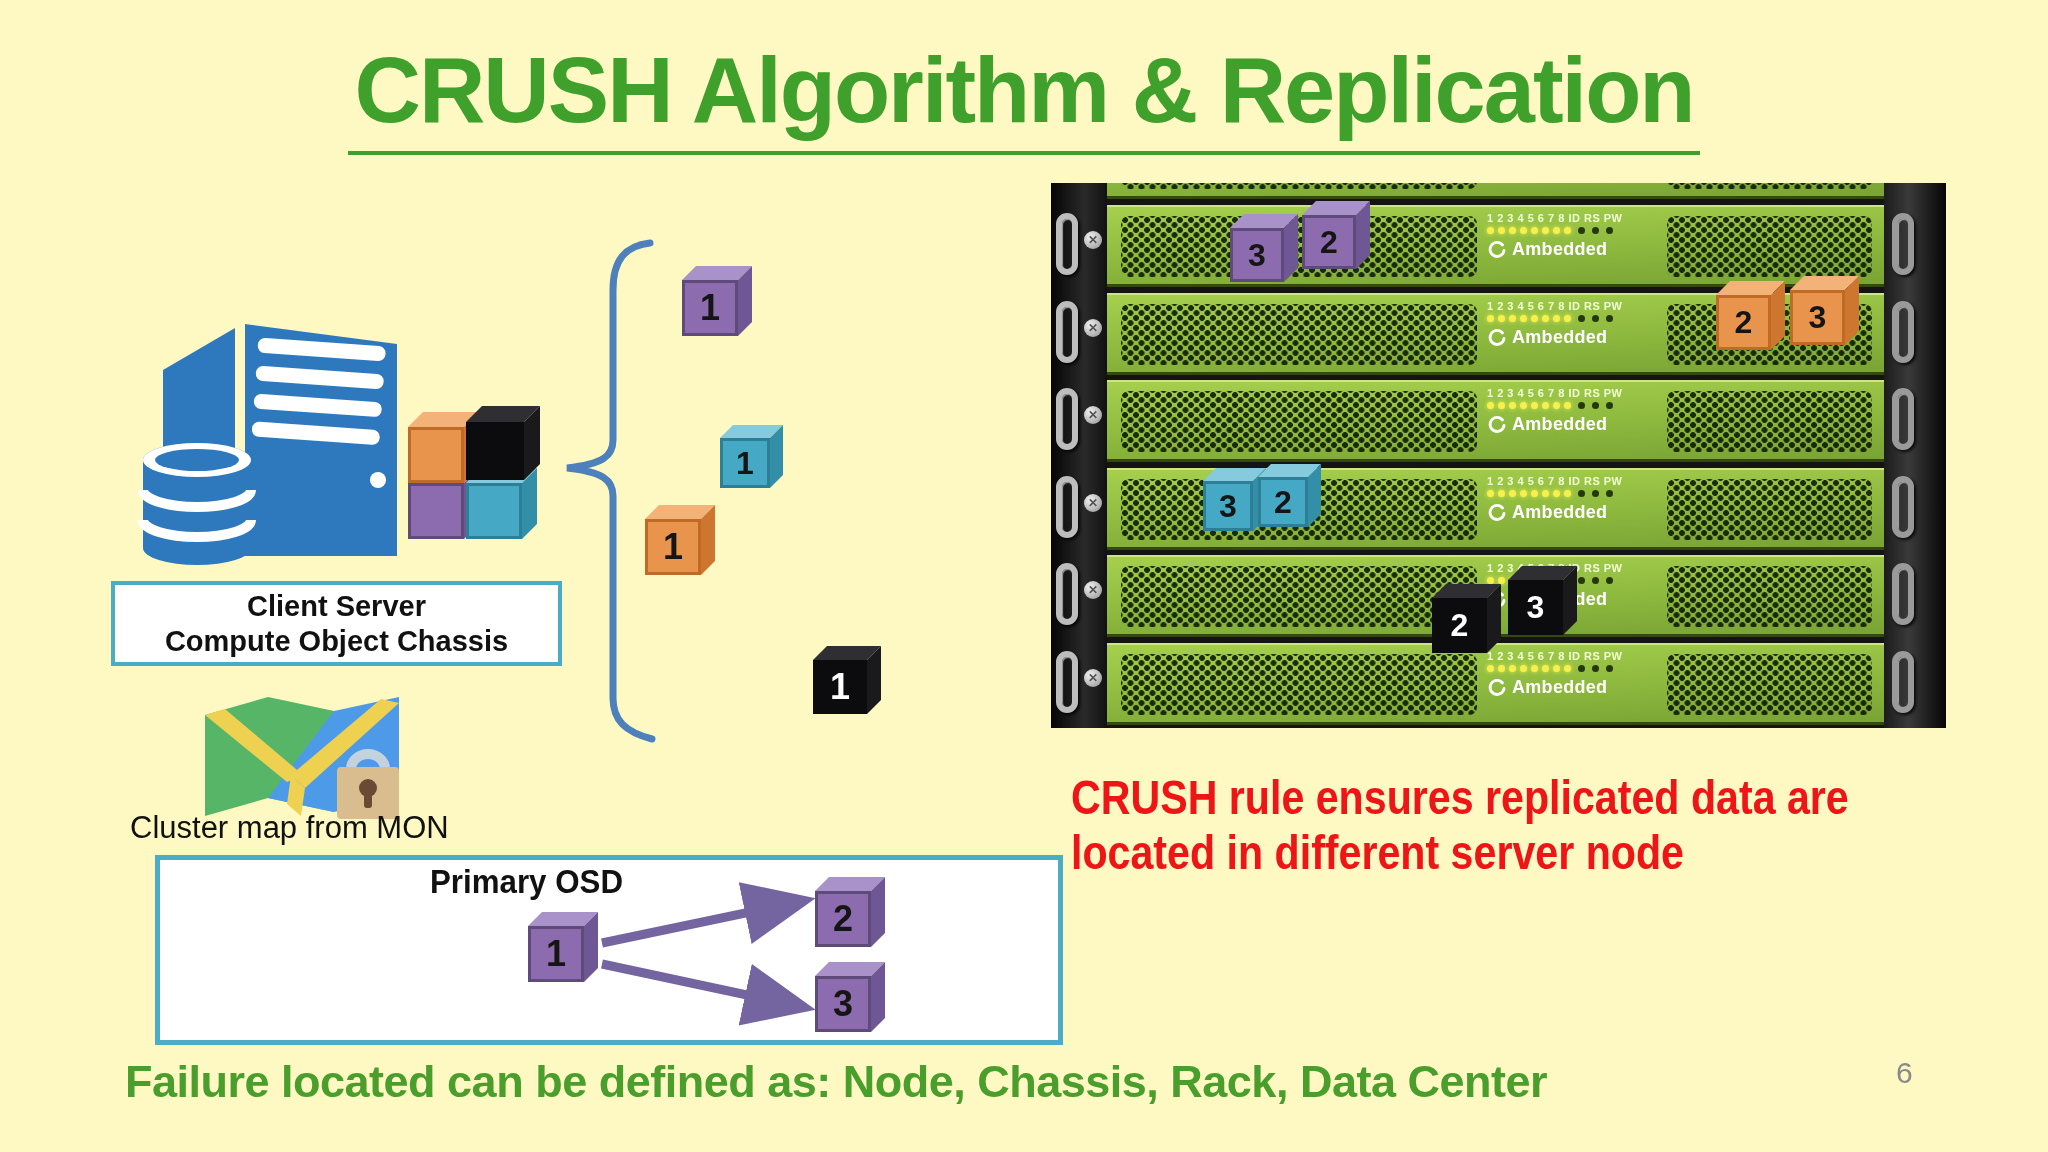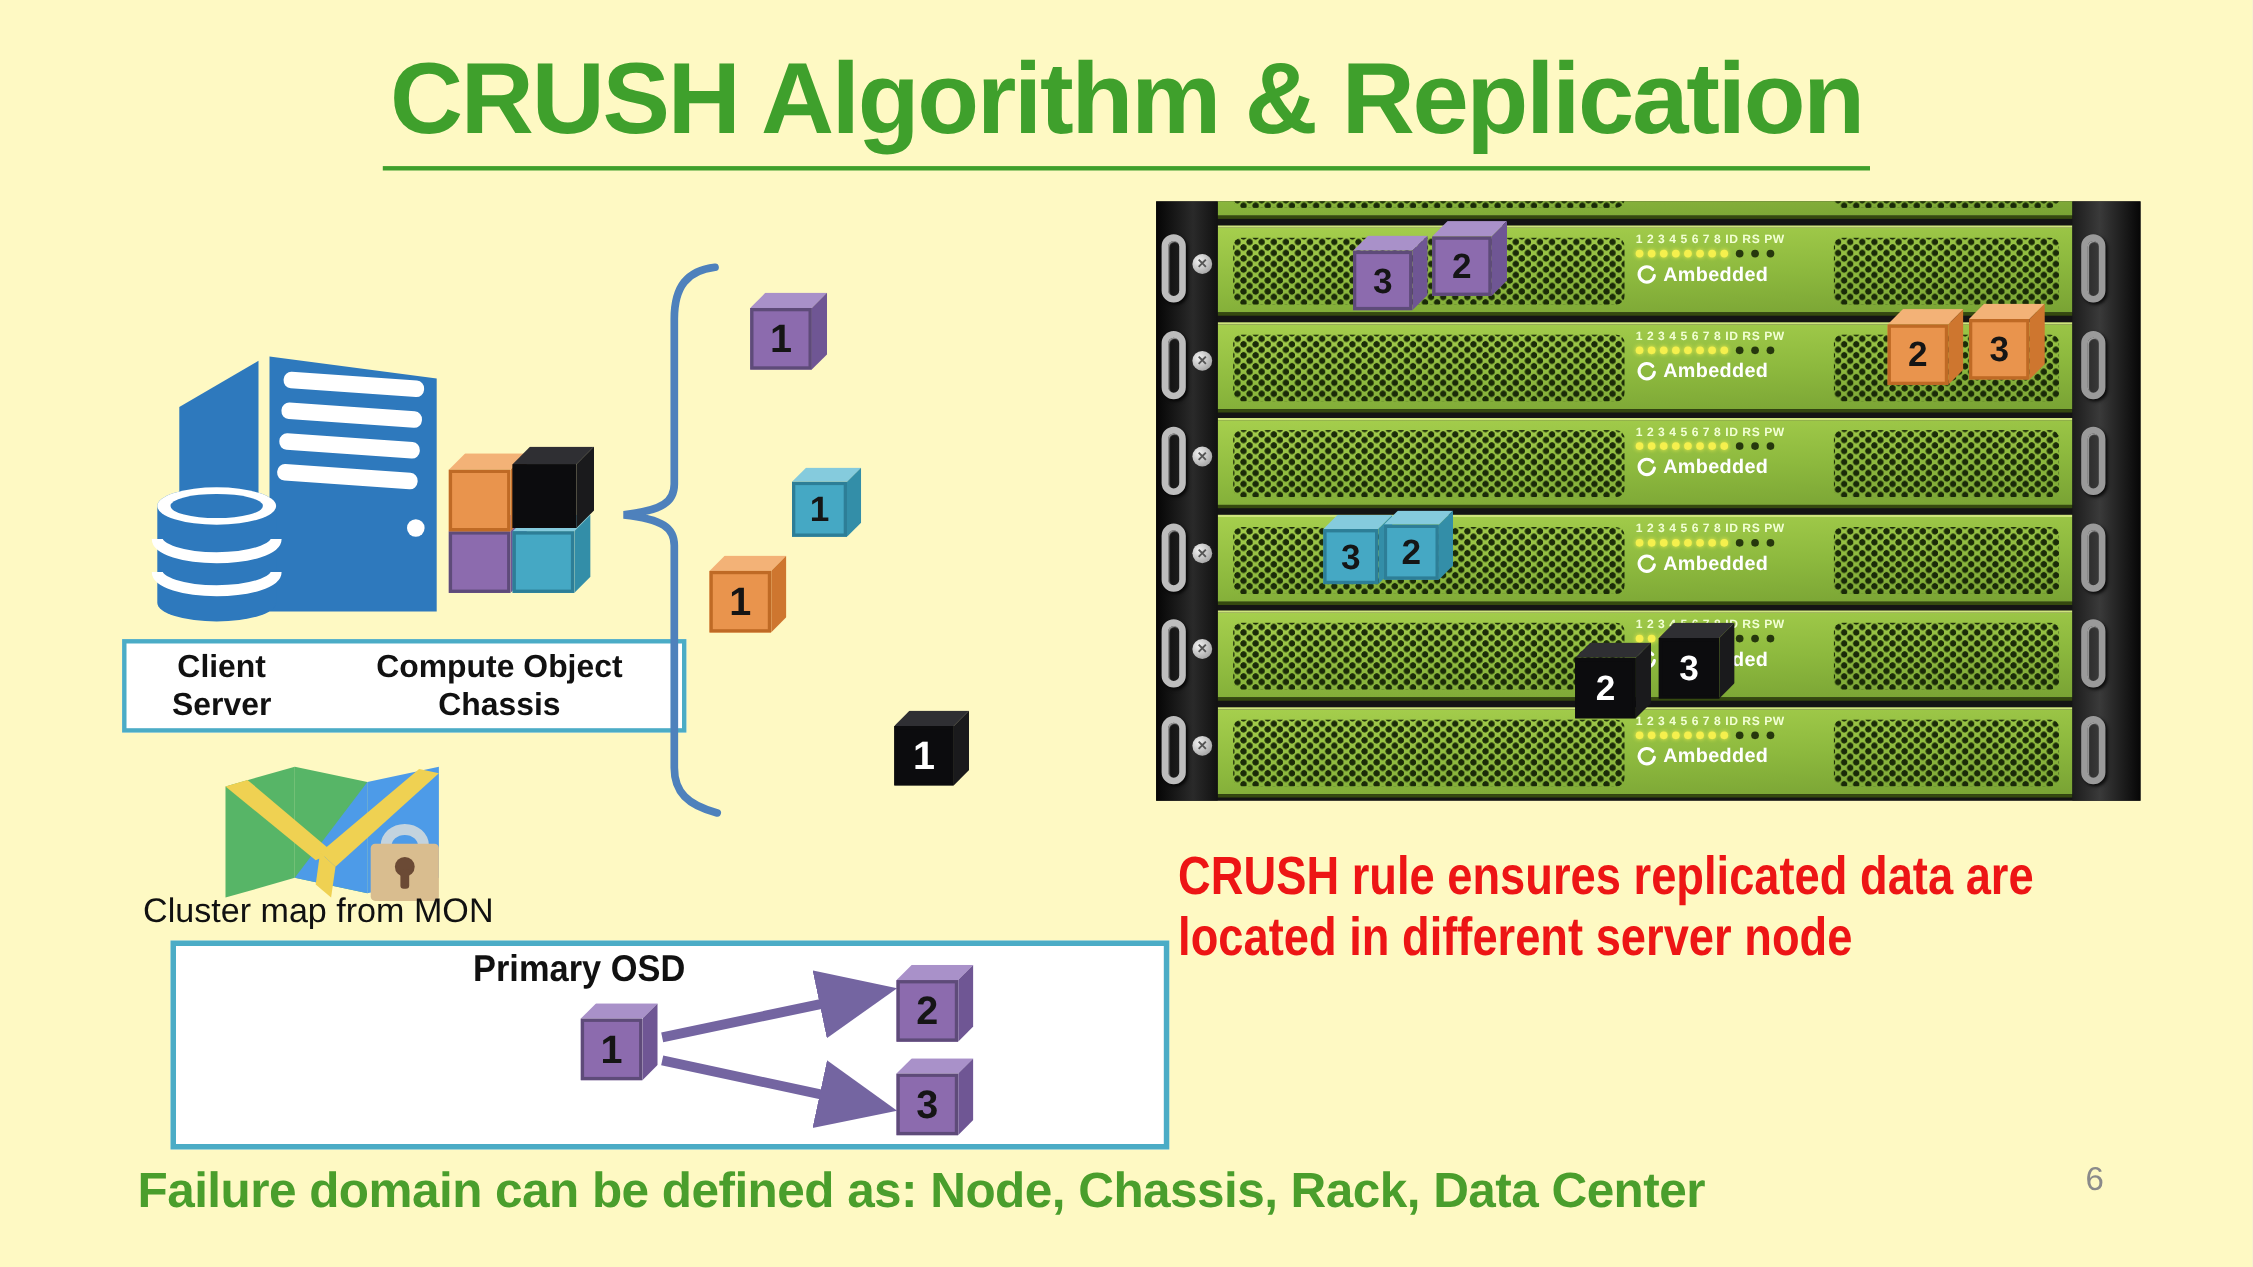--- a/index.html
+++ b/index.html
@@ -33,23 +33,23 @@
   }
   .cube.small .cface { font-size:32px; }
   .c-purple { --f:#8c6bae; --e:#5e4b79; --t:#a991c9; --sd:#6f5694; }
   .c-teal   { --f:#45a8c4; --e:#2d7e97; --t:#85cbdd; --sd:#338ea8; }
   .c-orange { --f:#e9944d; --e:#bf6a25; --t:#f3b277; --sd:#ce762f; }
   .c-black  { --f:#0c0c0e; --e:#0c0c0e; --t:#2f2f33; --sd:#1a1a1c; }
   .c-black .cface { color:#ffffff; }
 
   
   .client-box {
-    position:absolute; left:111px; top:581px; width:513px; height:85px;
+    position:absolute; left:111px; top:581px; width:451px; height:85px;
     border:4px solid #4bacc6; box-sizing:border-box; background:#fff;
-    display:flex; flex-direction:row; align-items:center; justify-content:center;
+    display:flex; flex-direction:column; align-items:center; justify-content:center;
     font-size:29px; font-weight:bold; color:#111; line-height:1.2; text-align:center;
   }
   .map-caption {
     position:absolute; left:130px; top:810px; font-size:31px; font-weight:normal; color:#111;
     white-space:nowrap;
   }
 
   
   .callout {
     position:absolute; left:1071px; top:770px; color:#ed1515;
@@ -478,16 +478,16 @@
     <span class="ctop"></span>
       <span class="cside"></span>
     <span class="cface">2</span>
   </div>
   <div class="cube c-purple" style="left:815px;top:962px;--s:56px;--d:14px;">
     <span class="ctop"></span>
       <span class="cside"></span>
     <span class="cface">3</span>
   </div>
 
-  <div class="footer">Failure domain can be defined as: Node, Chassis, Rack, Data Center</div>
+  <div class="footer">Failure located can be defined as: Node, Chassis, Rack, Data Center</div>
   <div class="page-num">6</div>
 
 </div>
 
 </body></html>

